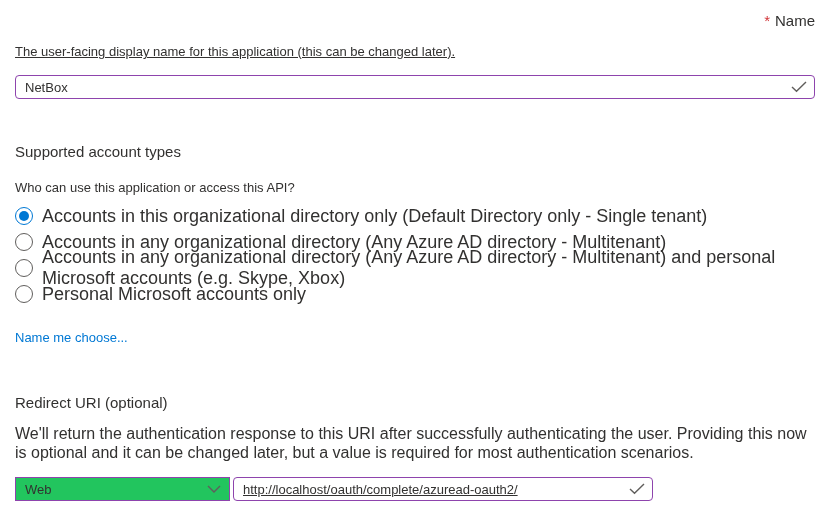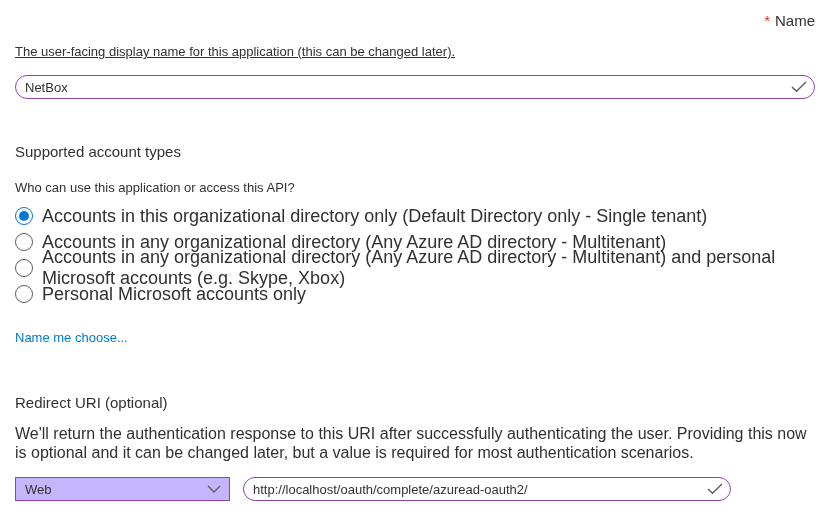--- a/index.html
+++ b/index.html
@@ -16,21 +16,21 @@
   .section-title {
     font-size: 15px; line-height: 20px; font-weight: 400; color: #323130;
   }
   .required { color: #d13438; margin-right: 5px; }
   .desc { font-size: 13px; line-height: 16px; color: #323130; }
   .desc-wrap { font-size: 16px; line-height: 19px; color: #323130; max-width: 800px; }
 
   .input-wrap { position: relative; width: 100%; }
   .ms-input {
     width: 100%; height: 24px;
-    border: 1px solid #8e44ad; border-radius: 12px;
+    border: 1px solid #8e44ad; border-radius: 4px;
     background: #ffffff;
     font-family: "Liberation Sans", sans-serif;
     font-size: 13px; color: #323130;
     padding: 0 30px 0 9px;
     outline: none; display: block;
   }
   .valid-icon {
     position: absolute; right: 8px; top: 50%;
     transform: translateY(-50%);
     display: flex; align-items: center; pointer-events: none;
@@ -50,27 +50,27 @@
     width: 10px; height: 10px; margin: -5px 0 0 -5px;
     border-radius: 50%; background: #0078d4;
   }
   .radio-label { font-size: 18px; color: #323130; }
 
   .link { font-size: 13px; line-height: 16px; color: #0078d4; text-decoration: none; cursor: pointer; }
 
   .bottom-row { display: flex; align-items: center; margin-top: 15px; }
   .dd {
     width: 215px; height: 24px;
-    border: 1px solid #8e44ad; background: #c4b5fd;
+    border: 1px solid #8e44ad; background: #22c55e;
     display: flex; align-items: center; justify-content: space-between;
     padding: 0 8px 0 9px;
     font-size: 13px; color: #323130;
     cursor: pointer; flex: none;
   }
-  .uri-wrap { width: 488px; margin-left: 13px; flex: none; }
+  .uri-wrap { width: 420px; margin-left: 3px; flex: none; text-decoration: underline; }
 
   .mt-name-title { padding-top: 11px; text-align: right; }
   .mt-name-desc { margin-top: 13px; text-decoration: underline; }
   .mt-name-input { margin-top: 15px; }
   .mt-acct-title { margin-top: 43px; }
   .mt-help { margin-top: 21px; }
   .mt-redirect-title { margin-top: 47px; }
   .mt-redirect-desc { margin-top: 11px; }
 </style>
 </head>

